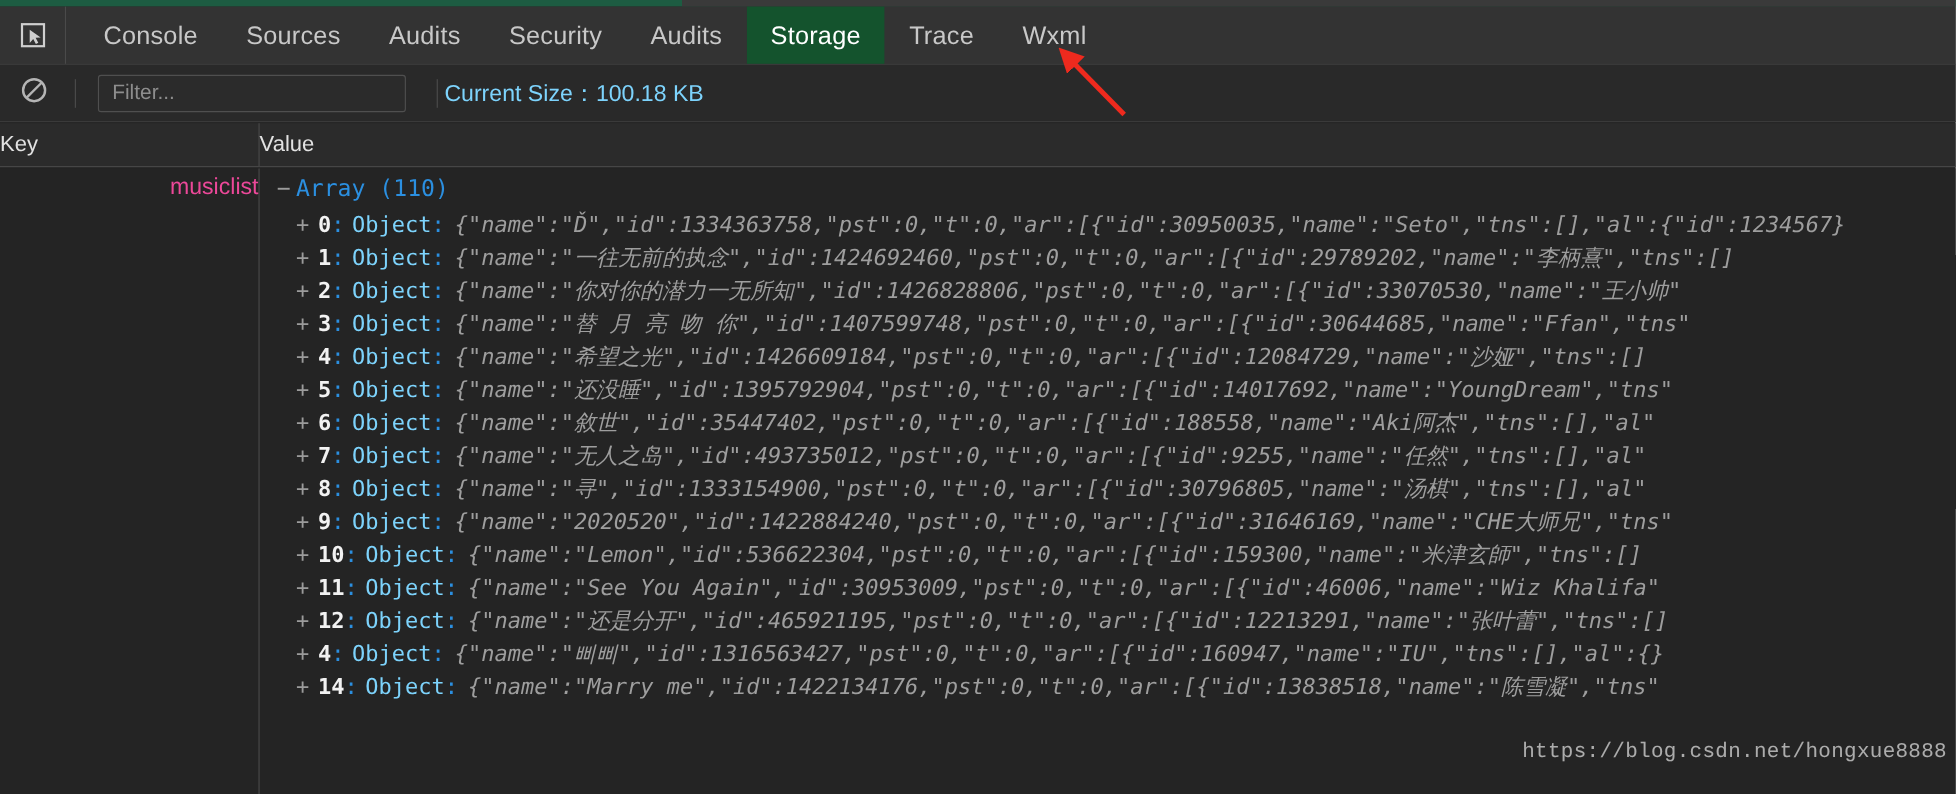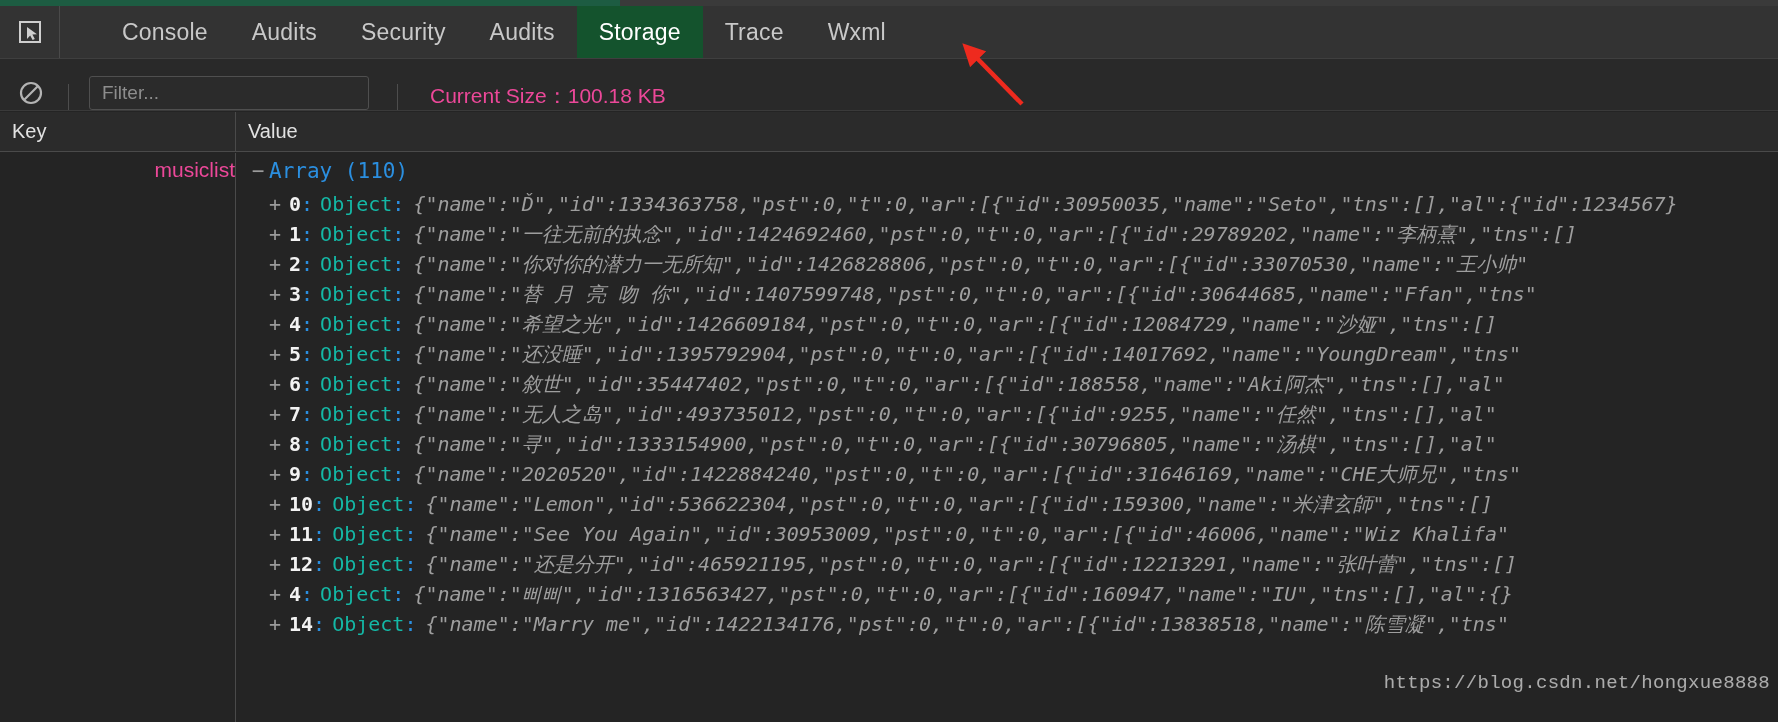--- a/index.html
+++ b/index.html
@@ -41,21 +41,20 @@
   
   .tabbar {
     position: absolute;
     top: 6px; left: 0;
     width: 1778px;
     height: 52px;
     background: #333333;
     border-bottom: 1px solid #3f3f3f;
     display: flex;
     align-items: stretch;
-    gap: 28px;
   }
   .inspect-btn {
     width: 60px;
     display: flex;
     align-items: center;
     justify-content: center;
     border-right: 1px solid #4a4a4a;
     box-sizing: border-box;
   }
   .inspect-btn svg { display: block; }
@@ -81,21 +80,21 @@
 
   
   .toolbar {
     position: absolute;
     top: 59px; left: 0;
     width: 1778px;
     height: 52px;
     background: #292929;
     border-bottom: 1px solid #3a3a3a;
     display: flex;
-    align-items: flex-end;
+    align-items: center;
     box-sizing: border-box;
   }
   .clear-btn {
     width: 62px;
     display: flex;
     align-items: center;
     justify-content: center;
   }
   .vdiv {
     width: 1px;
@@ -119,42 +118,41 @@
     border: 0;
     outline: none;
     color: #d4d4d4;
     font-size: 19px;
     font-family: "Liberation Sans", sans-serif;
     padding: 0 12px;
     width: 100%;
   }
   .filter-box input::placeholder { color: #8d8d8d; }
   .size-label {
-    margin-left: 26px;
-    color: #ec4899;
+    color: #7dd3fc;
     font-size: 21px;
     white-space: nowrap;
   }
 
   
   .colhead {
     position: absolute;
     top: 112px; left: 0;
     width: 1778px;
     height: 40px;
     background: #2b2b2b;
     border-bottom: 1px solid #4a4a4a;
     display: flex;
     align-items: center;
     box-sizing: border-box;
   }
   .colhead .ch {
     color: #e2e2e2;
     font-size: 20px;
-    padding-left: 12px;
+    padding-left: 0;
     box-sizing: border-box;
     height: 100%;
     display: flex;
     align-items: center;
   }
   .ch-key   { width: 236px; border-right: 1px solid #4a4a4a; }
   .ch-value { flex: 1; }
 
   
   .tablebody {
@@ -224,21 +222,21 @@
     color: #f2f2f2;
     font-weight: bold;
     flex: 0 0 auto;
   }
   .obj-row .colon {
     color: #2b8fe0;
     flex: 0 0 auto;
     margin-right: 7px;
   }
   .obj-row .objtype {
-    color: #14b8a6;
+    color: #7dd3fc;
     flex: 0 0 auto;
   }
   .obj-row .colon2 {
     color: #2b8fe0;
     flex: 0 0 auto;
     margin-right: 9px;
   }
   .obj-row .preview {
     color: #9e9e9e;
     font-style: italic;
@@ -282,20 +280,21 @@
     <div class="inspect-btn">
       <span>
         <svg width="26" height="26" viewBox="0 0 26 26">
           <rect x="3" y="3" width="20" height="20" fill="none" stroke="#cfcfcf" stroke-width="2"></rect>
           <path d="M10 8 L10 20 L13.2 16.4 L15.6 21 L17.8 19.9 L15.4 15.4 L20 15.2 Z" fill="#cfcfcf"></path>
         </svg>
       </span>
     </div>
     <div class="tablist">
       <div class="tab">Console</div>
+      <div class="tab">Sources</div>
       <div class="tab">Audits</div>
       <div class="tab">Security</div>
       <div class="tab">Audits</div>
       <div class="tab active">Storage</div>
       <div class="tab">Trace</div>
       <div class="tab">Wxml</div>
     </div>
   </div>
 
   <div class="toolbar">

